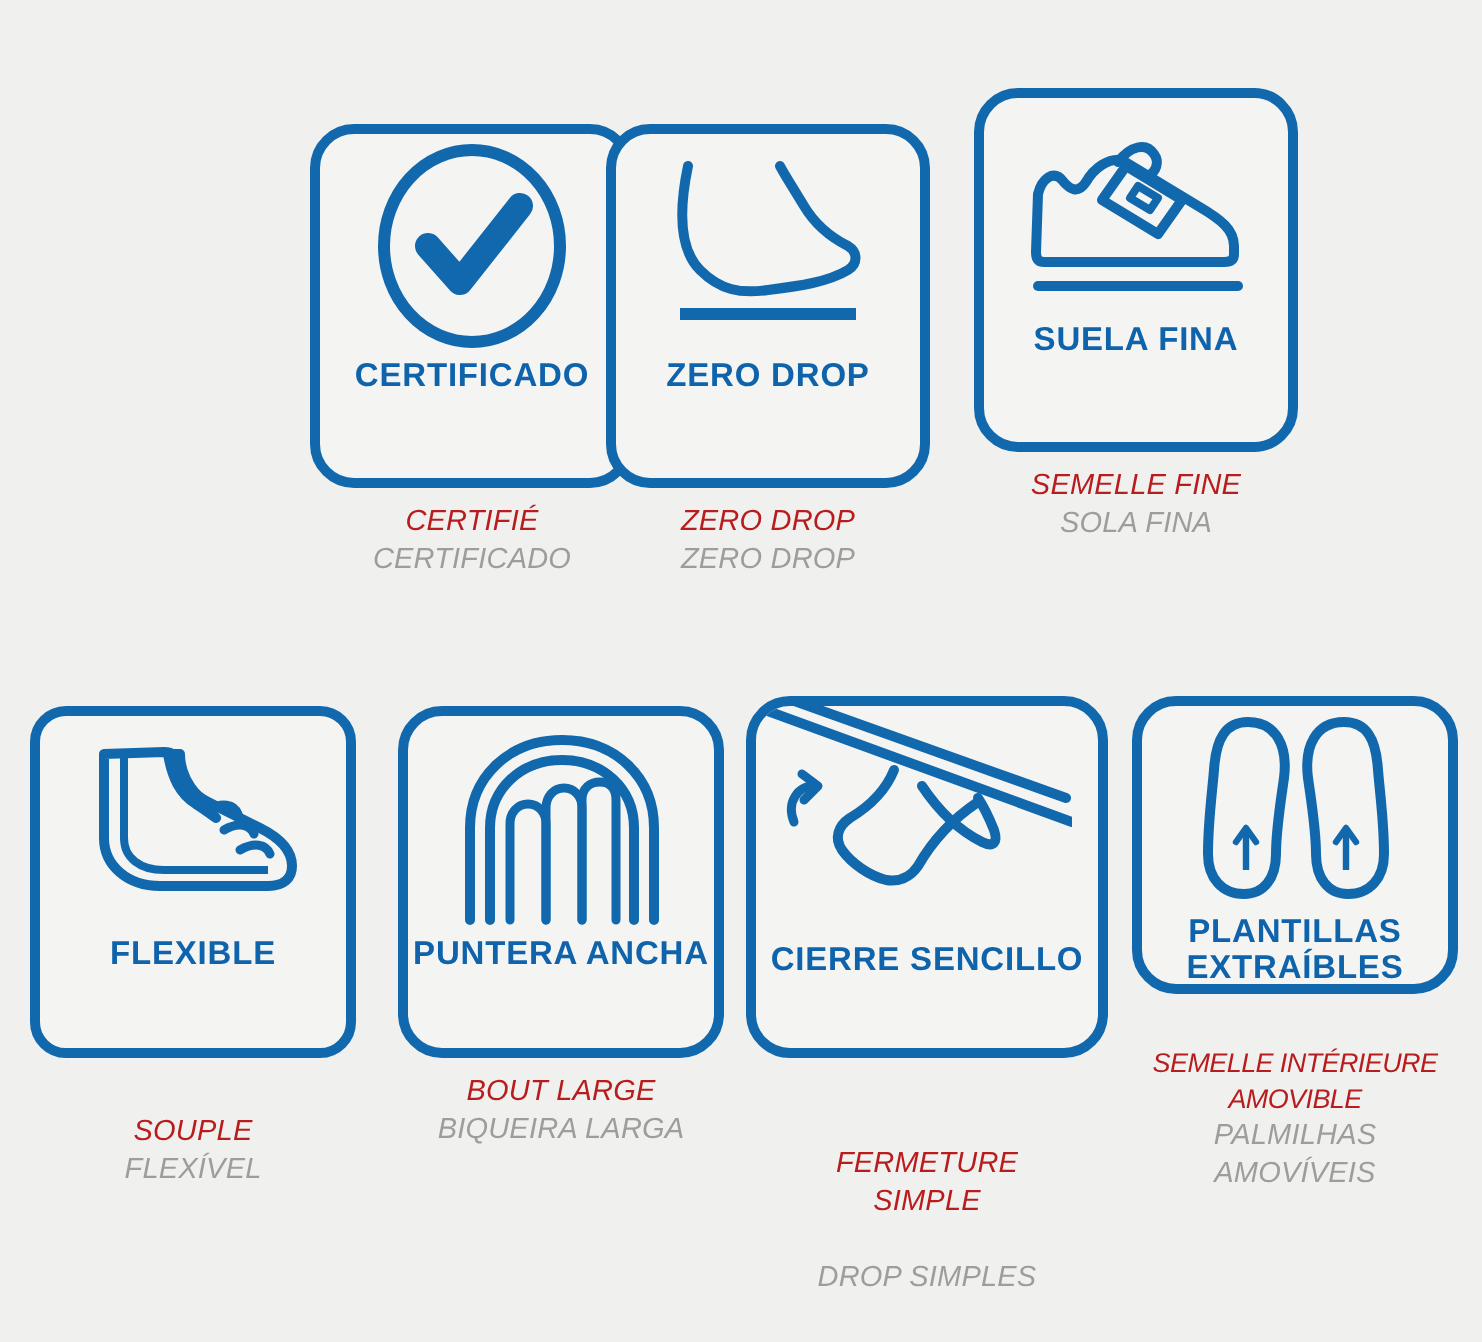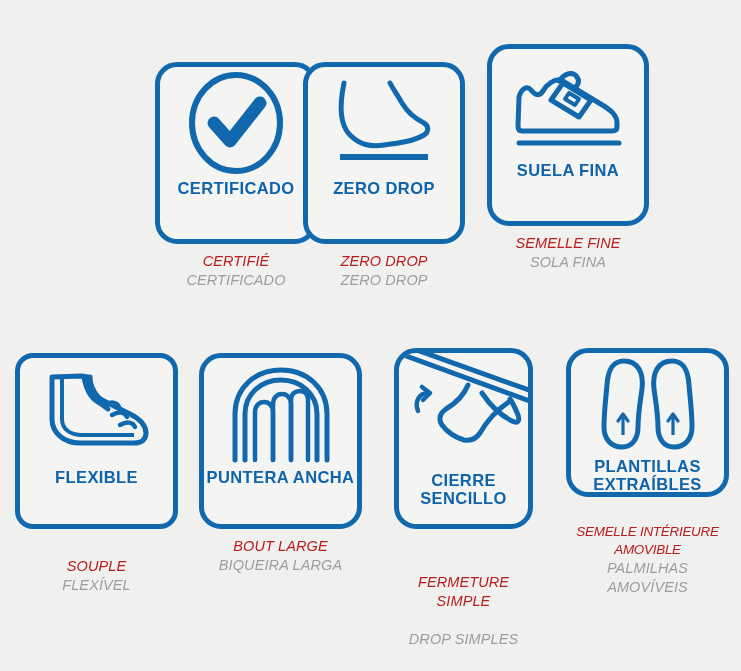--- a/index.html
+++ b/index.html
@@ -177,21 +177,21 @@
       </div>
       <div class="card-label">PUNTERA ANCHA</div>
     </div>
     <div class="captions" style="">
       <div class="cap-fr">BOUT LARGE</div>
       <div class="cap-pt">BIQUEIRA LARGA</div>
     </div>
   </div>
 
   <div class="feature" style="left:382px; top:348px; width:163px;">
-    <div class="card" style="width:139px; height:181px; overflow:hidden;border-radius:22px;">
+    <div class="card" style="width:181px; height:181px; overflow:hidden;border-radius:22px;">
       <div class="icon-wrap" style="height:118px; position:relative;">
         <svg width="163" height="118" viewBox="0 0 163 118" style="position:absolute; left:-5px; top:-10px;">
           <path d="M-8 -4 L160 56" fill="none" stroke="#1268ac" stroke-width="5" stroke-linecap="round"></path>
           <path d="M4 10 L163 68" fill="none" stroke="#1268ac" stroke-width="5" stroke-linecap="round"></path>
           <path d="M74 42 C70 52, 62 60, 52 66 C46 70, 44 76, 48 82
                    C53 89, 62 95, 70 97 C76 98, 82 96, 86 90
                    C94 76, 104 66, 116 58" fill="none" stroke="#1268ac" stroke-width="5" stroke-linejoin="round" stroke-linecap="round"></path>
           <path d="M88 50 C96 62, 106 72, 118 78 C124 81, 126 78, 124 72
                    C120 62, 116 56, 116 56" fill="none" stroke="#1268ac" stroke-width="5" stroke-linejoin="round" stroke-linecap="round"></path>
           <path d="M24 68 C20 58, 26 50, 34 50" fill="none" stroke="#1268ac" stroke-width="4.5" stroke-linecap="round"></path>

